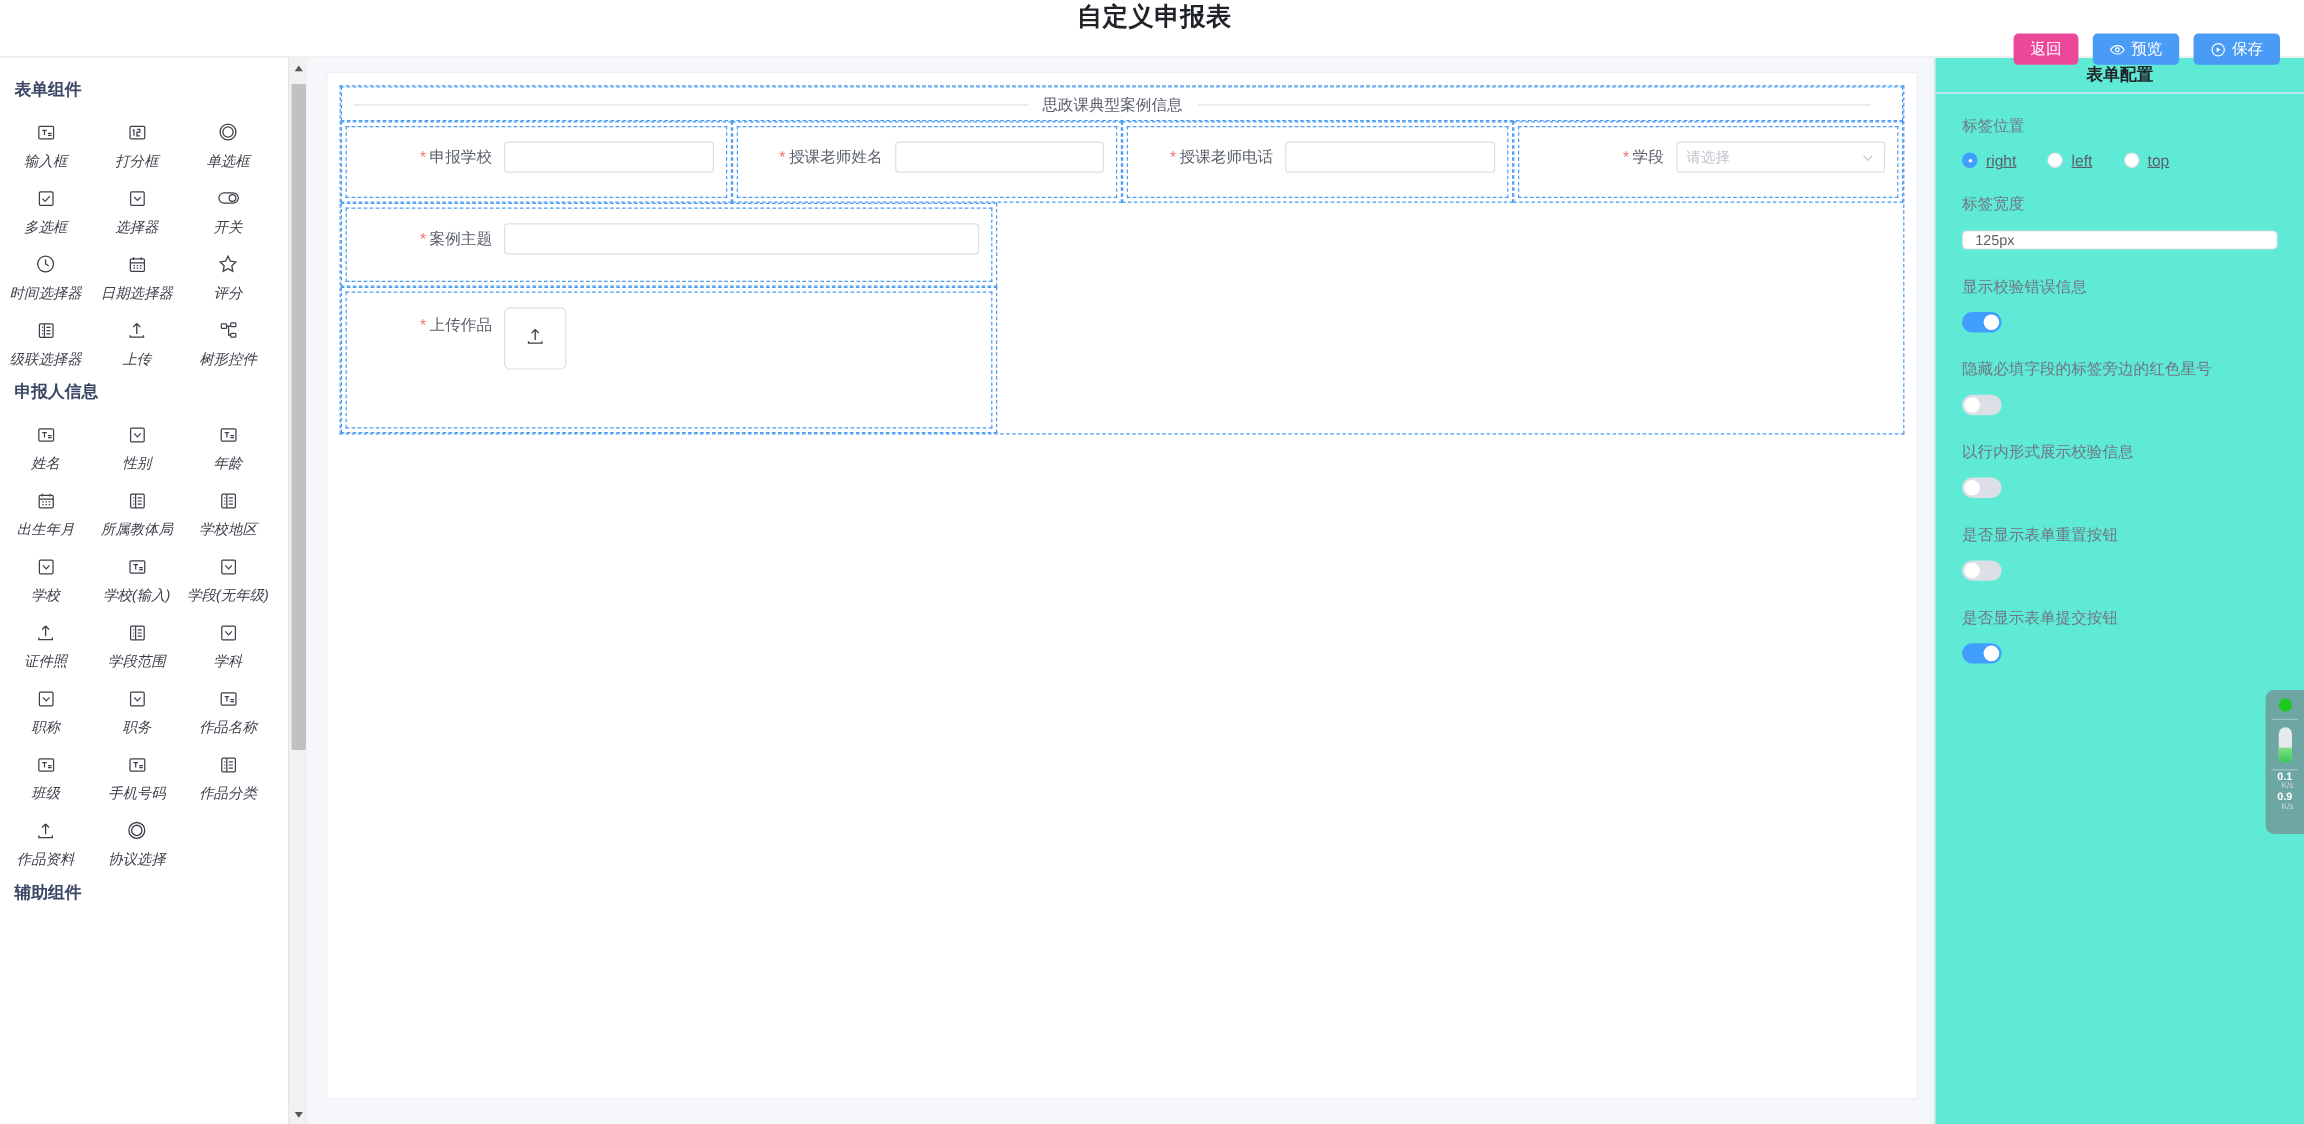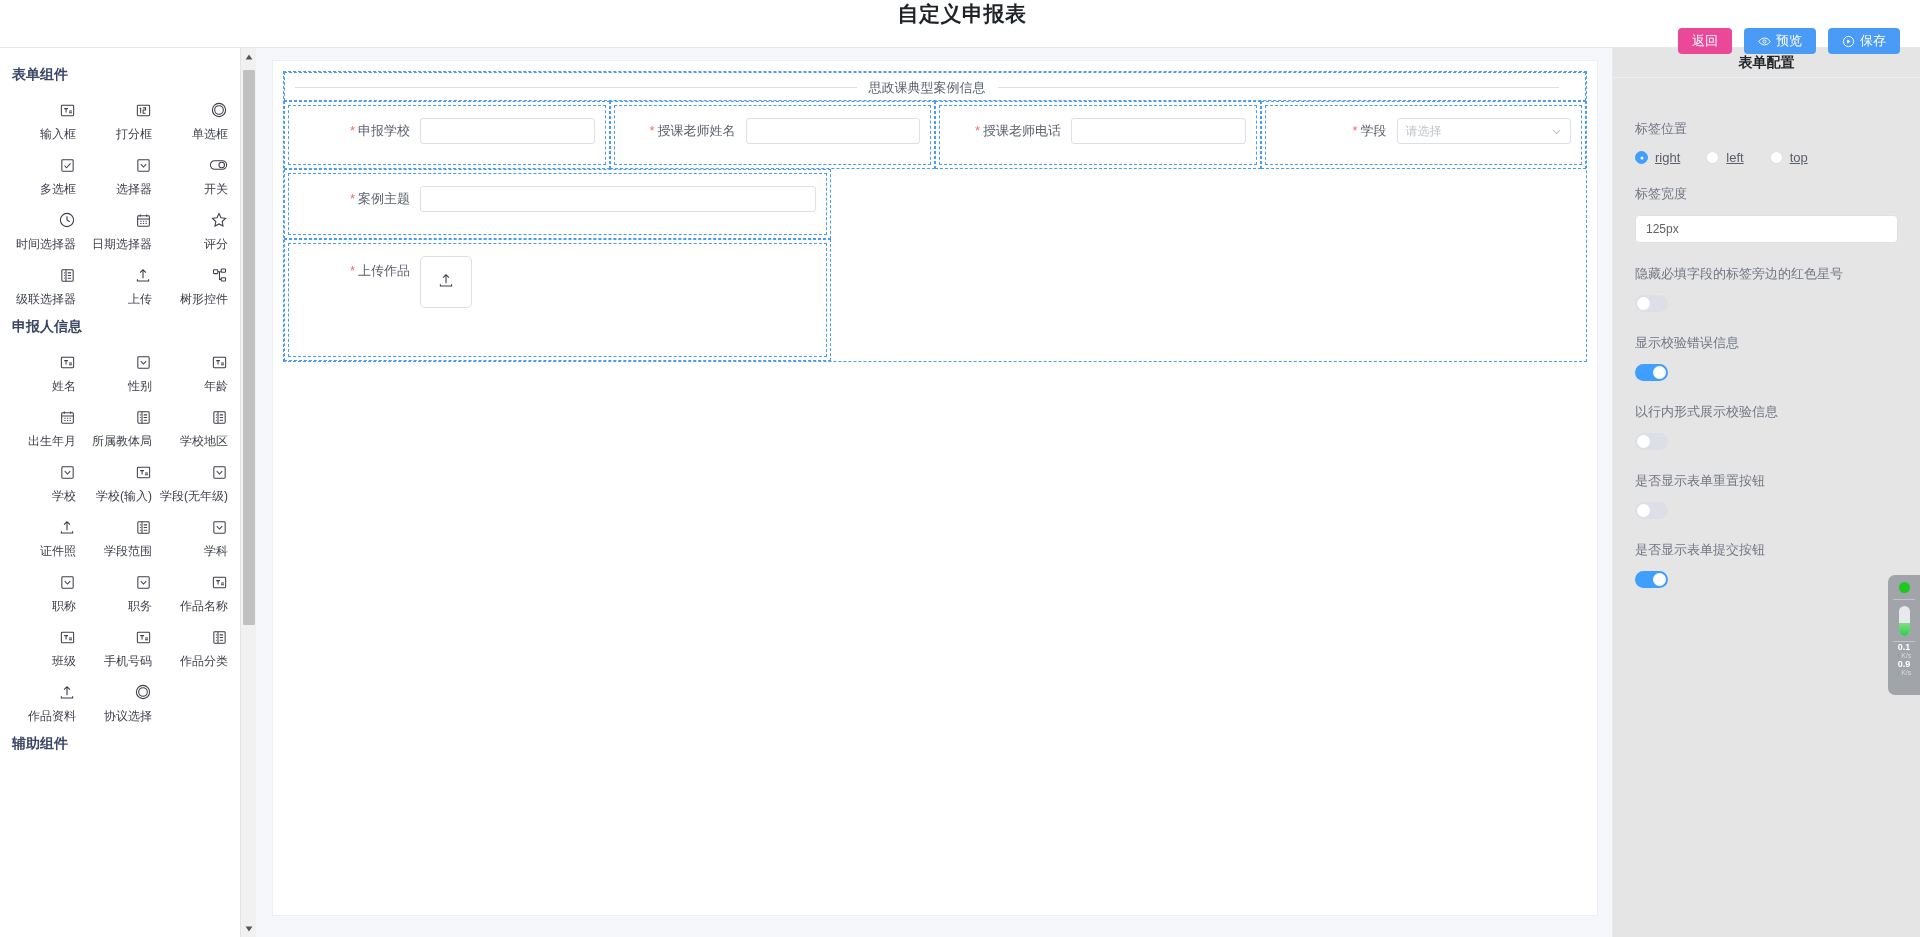--- a/index.html
+++ b/index.html
@@ -56,23 +56,24 @@
     overflow: hidden;
   }
   .sb-group-title {
     font-size: 14px; font-weight: bold; color: #3a4664;
     padding: 4px 0 10px 12px;
   }
   .sb-grid { display: flex; flex-wrap: wrap; }
   .sb-item {
     width: 76px;
     padding: 7px 0 6px 0;
-    display: flex; flex-direction: column; align-items: flex-end; gap: 7px;
+    display: flex; flex-direction: column; align-items: center; gap: 7px;
     cursor: move;
     user-select: none;
+    font-style: italic;
   }
   .sb-ico { height: 18px; display: flex; align-items: center; justify-content: center; color: #3d3f4a; }
   .sb-ico svg { display: block; }
   .sb-label { font-size: 12px; color: #3d3f4a; white-space: nowrap; }
 
   
   .sb-scroll {
     position: absolute; top: 0; right: 0; width: 16px; bottom: 0;
     background: #f1f1f1; border-left: 1px solid #e4e4e4;
   }
@@ -182,25 +183,24 @@
     background: #fff;
     display: flex; align-items: center; justify-content: center;
     cursor: pointer; color: #606266;
   }
   .form-item.align-top { align-items: flex-start; }
   .form-item.align-top .fi-label { padding-top: 6px; }
 
   
   .right-panel {
     width: 308px; min-width: 308px;
-    background: #e5e5e5;
+    background: #5eead4;
     border-left: 1px solid #e8eaee;
     display: flex; flex-direction: column;
     overflow: hidden;
-    gap: 24px;
   }
   .rp-header {
     height: 30px; min-height: 30px;
     display: flex; align-items: center; justify-content: center;
     font-size: 14px; font-weight: bold; color: #1f2328;
     border-bottom: 1px solid #ebeef2;
   }
   .rp-body { padding: 18px 22px 0 22px; overflow: hidden; }
   .rp-label { font-size: 13px; color: #707684; margin-bottom: 13px; }
   .radio-row { display: flex; align-items: center; gap: 26px; margin-bottom: 20px; }
@@ -211,21 +211,21 @@
     display: inline-block; position: relative;
   }
   .radio.on .dot { border-color: #409eff; background: #409eff; }
   .radio.on .dot:after {
     content: ""; position: absolute; left: 50%; top: 50%;
     width: 3px; height: 3px; border-radius: 50%; background: #fff;
     transform: translate(-50%,-50%);
   }
   .radio .rtxt { font-size: 13px; color: #5a5f6b; text-decoration: underline; }
   .rp-input {
-    width: 100%; height: 28px;
+    width: 100%; height: 16px;
     border: 1px solid #dcdfe6; border-radius: 4px;
     padding: 0 10px; font-size: 12px; color: #606266;
     font-family: "Liberation Sans", sans-serif;
     outline: none;
     margin-bottom: 22px;
   }
   .switch {
     width: 33px; height: 17px; border-radius: 9px;
     background: #dcdfe6; position: relative;
     cursor: pointer; margin-bottom: 22px;
@@ -724,26 +724,26 @@
                 <span class="rtxt">left</span>
               </label>
               <label class="radio">
                 <span class="dot"></span>
                 <span class="rtxt">top</span>
               </label>
             </div>
           </div>
           <div class="rp-sec"><div class="rp-label">标签宽度</div><input class="rp-input" type="text" value="125px" style=""></div>
           <div class="rp-sec">
+            <div class="rp-label">显示校验错误信息</div>
+            <div class="switch on"></div>
+          </div>
+          <div class="rp-sec">
             <div class="rp-label">隐藏必填字段的标签旁边的红色星号</div>
             <div class="switch"></div>
-          </div>
-          <div class="rp-sec">
-            <div class="rp-label">显示校验错误信息</div>
-            <div class="switch on"></div>
           </div>
           <div class="rp-sec">
             <div class="rp-label">以行内形式展示校验信息</div>
             <div class="switch"></div>
           </div>
           <div class="rp-sec">
             <div class="rp-label">是否显示表单重置按钮</div>
             <div class="switch"></div>
           </div>
           <div class="rp-sec">

